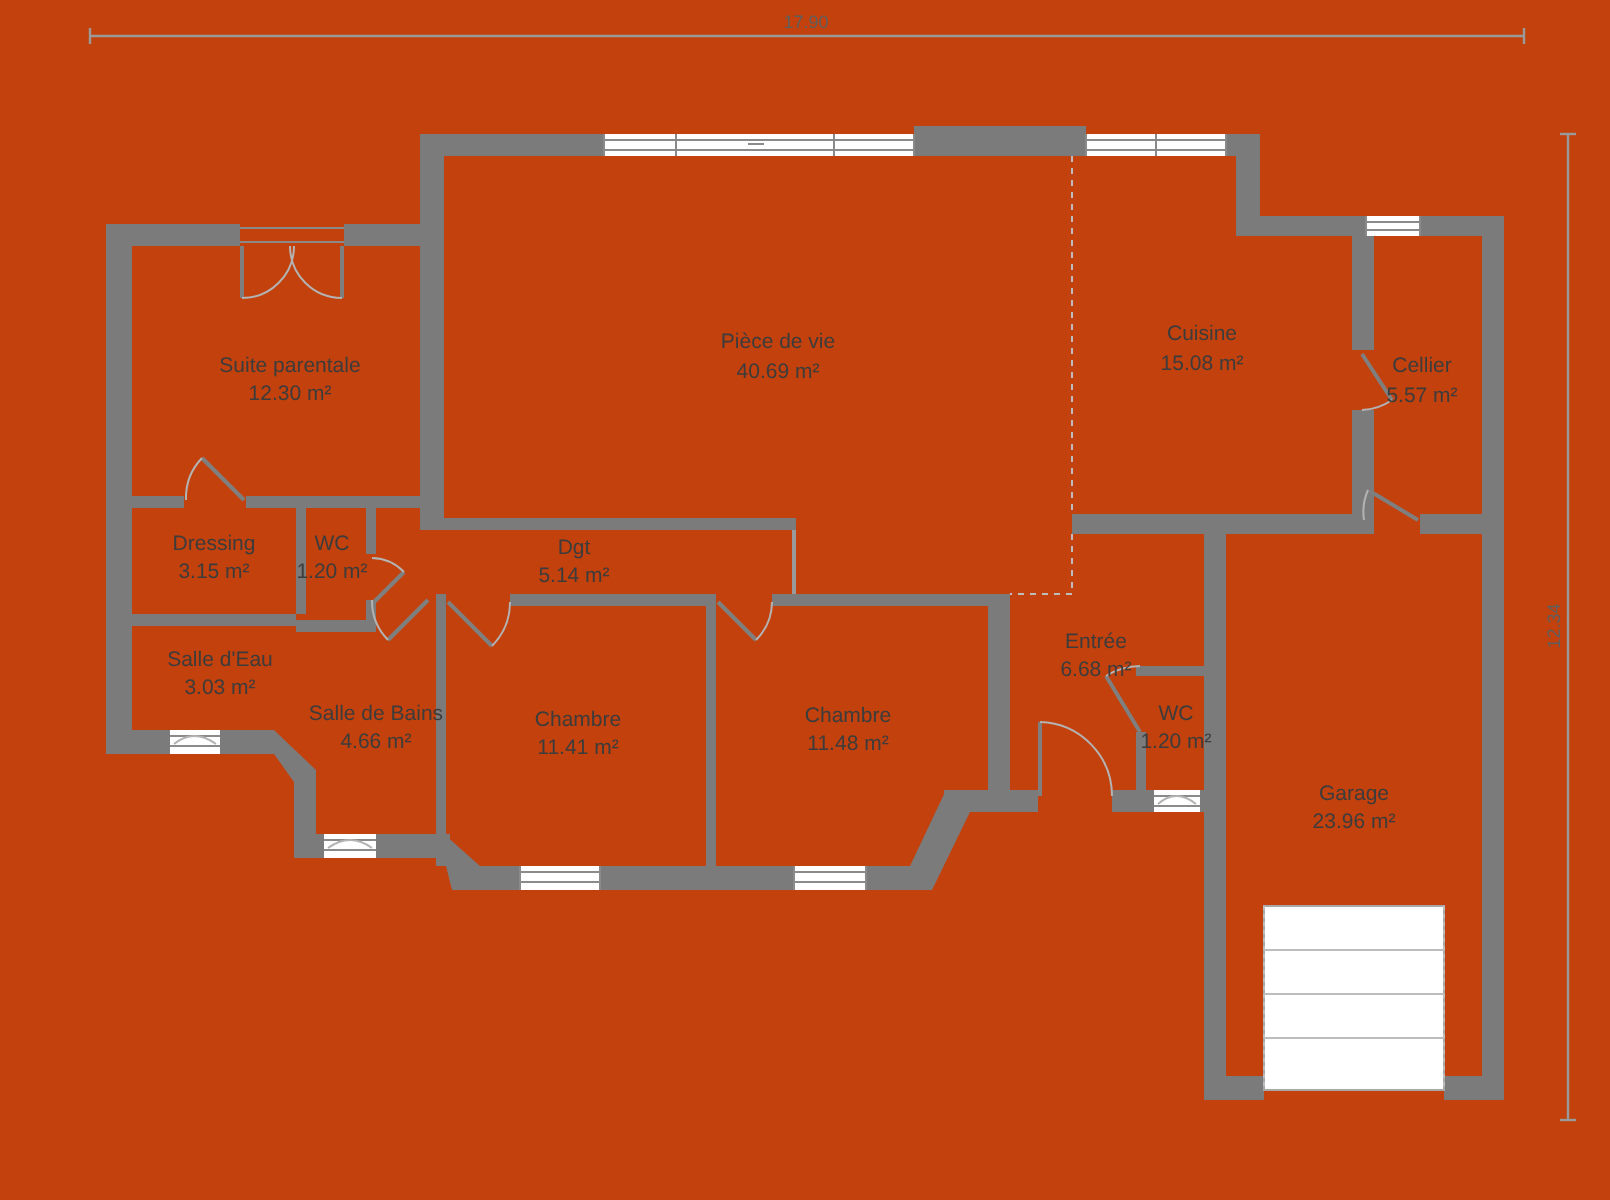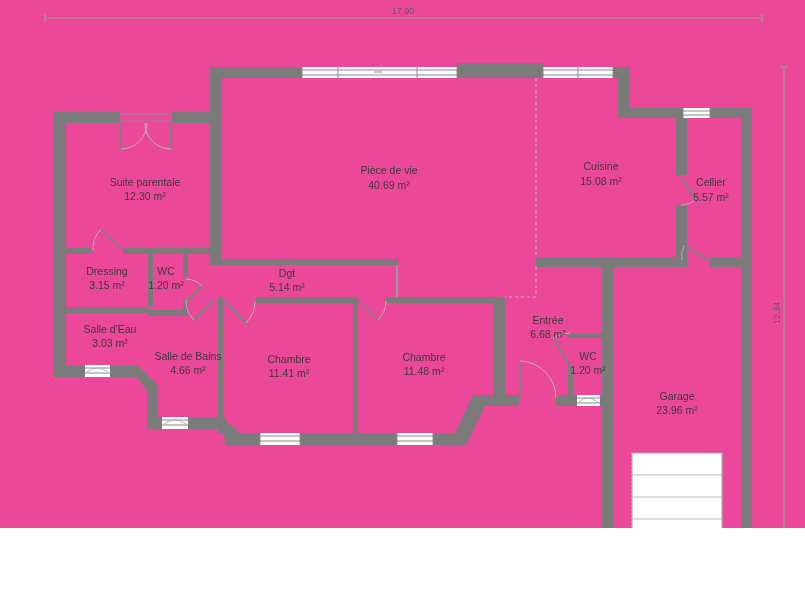--- a/index.html
+++ b/index.html
@@ -1,16 +1,16 @@
 <!DOCTYPE html>
 <html><head>
 <meta charset="utf-8">
 <style>
   html,body{margin:0;padding:0;background:#ffffff;}
-  #stage{position:relative;width:805px;height:528px;background:#ec4899;overflow:hidden;
+  #stage{position:relative;width:805px;height:600px;background:#c2410c;overflow:hidden;
          font-family:"Liberation Sans",sans-serif;}
   svg{position:absolute;left:0;top:0;}
   text{font-family:"Liberation Sans",sans-serif;fill:#3c3c3c;}
   .room-name{font-size:10.5px;}
   .room-area{font-size:10.5px;}
   .dim-label{font-size:9px;fill:#5f5f5f;}
   .wall{fill:#7b7b7b;stroke:none;}
   .winline{stroke:#8a8a8a;stroke-width:1;fill:none;}
   .doorleaf{stroke:#7f7f7f;stroke-width:2;fill:none;}
   .doorarc{stroke:#b3b3b3;stroke-width:1;fill:none;}

